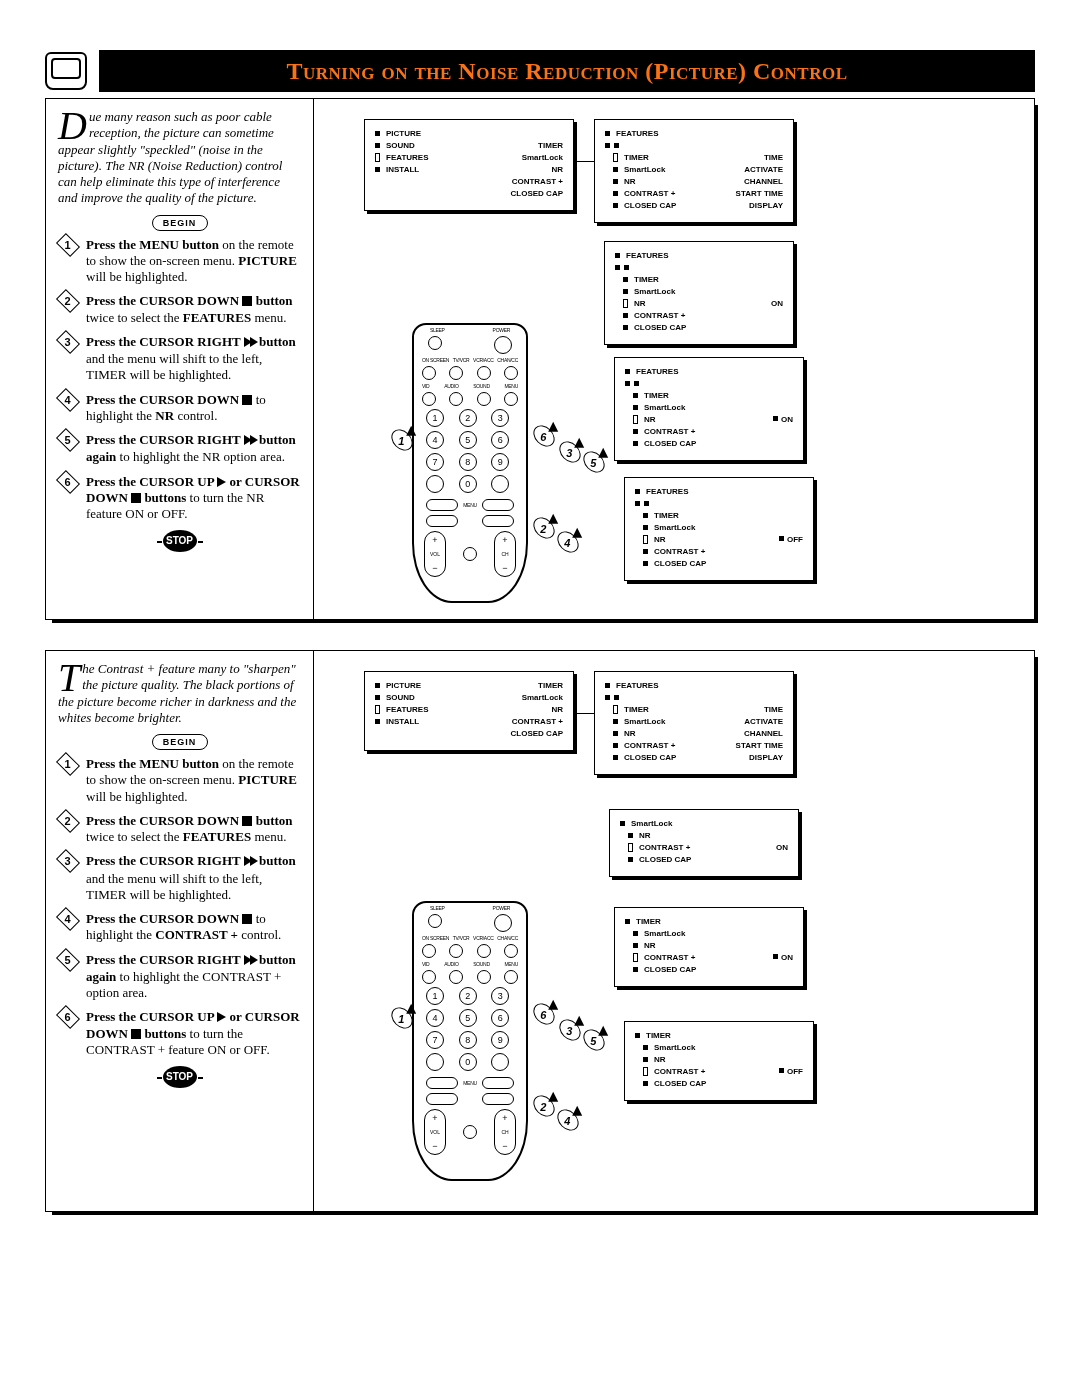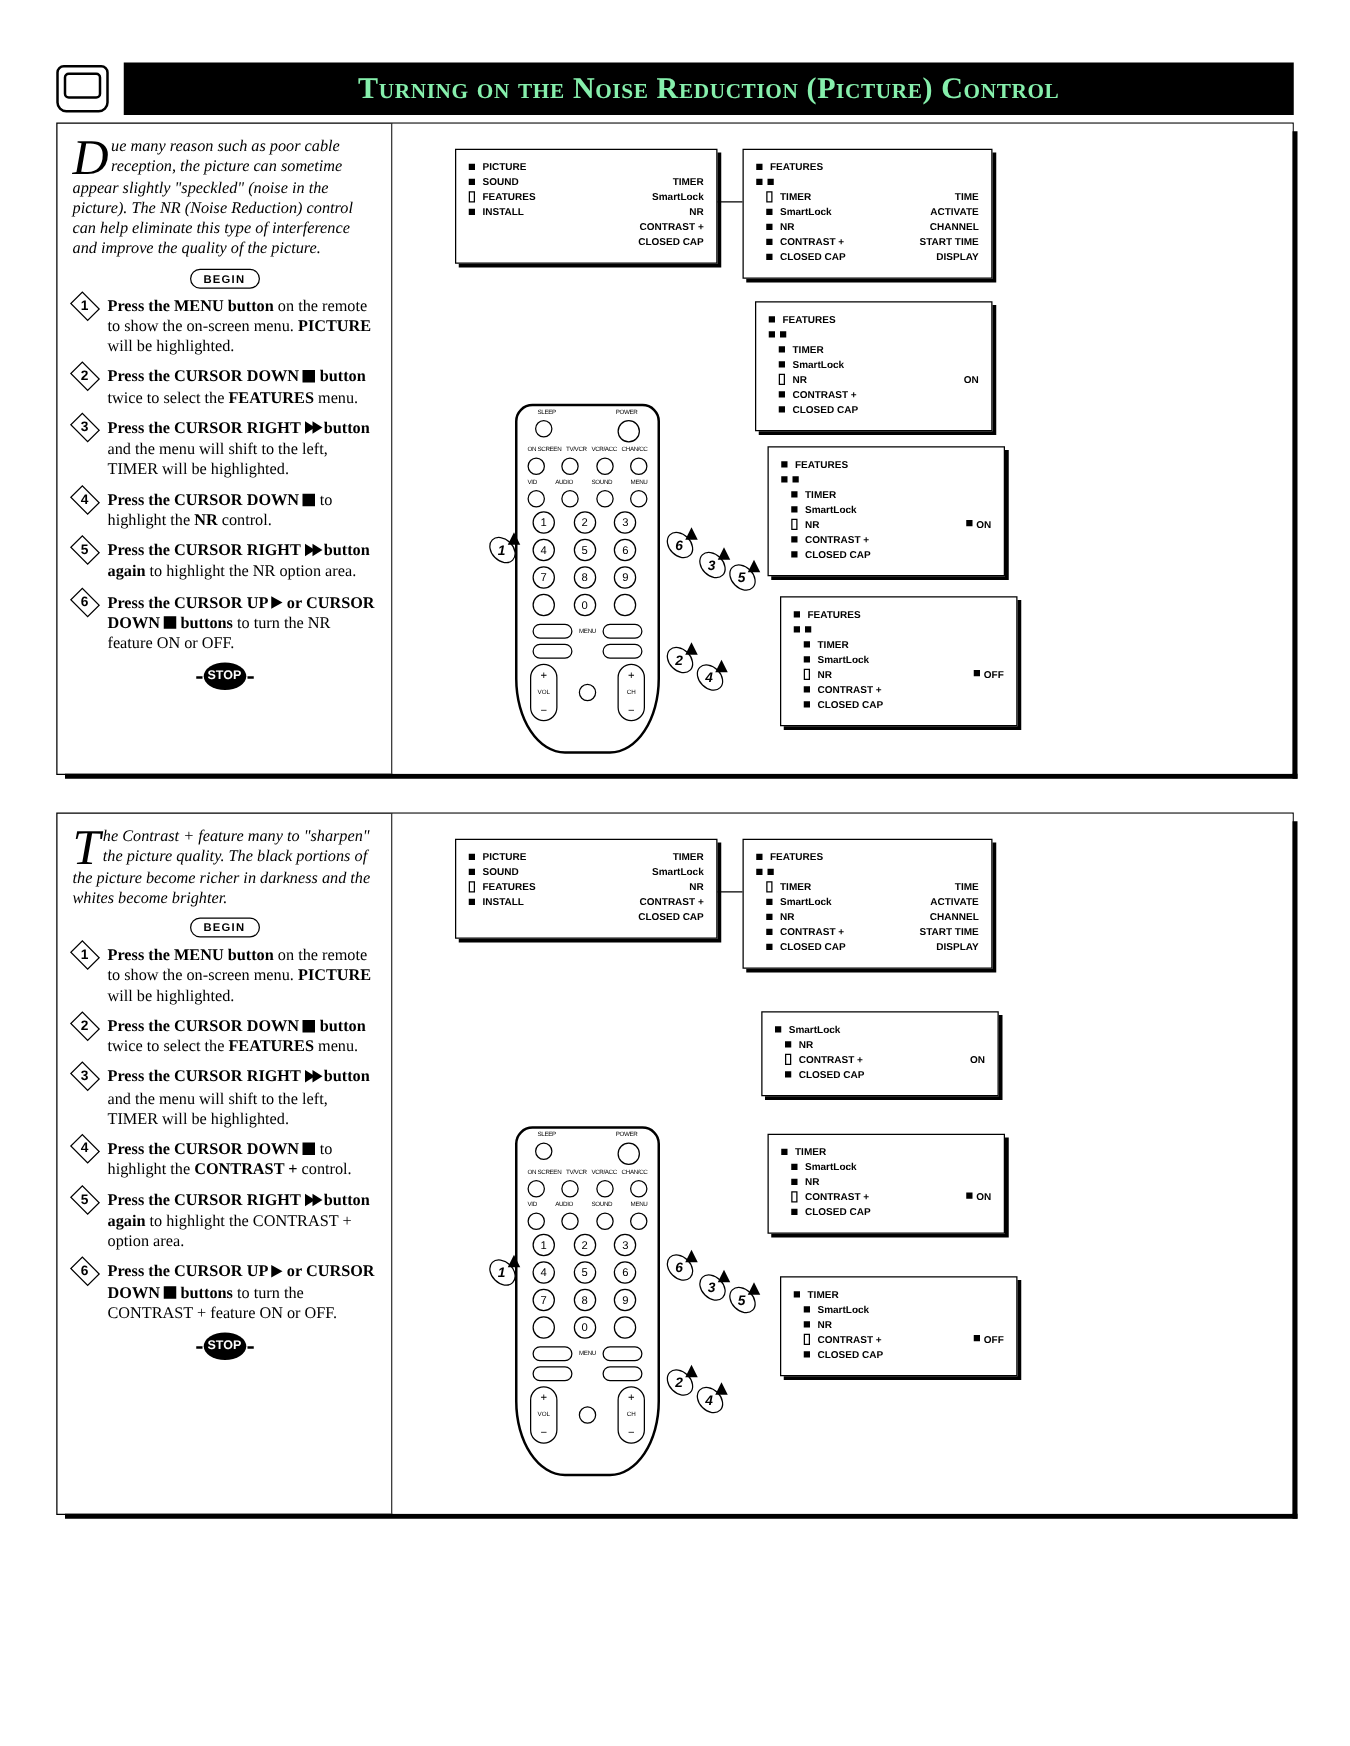--- a/index.html
+++ b/index.html
@@ -29,21 +29,21 @@
   .tv-icon::after {
     content: "";
     position: absolute;
     left: 4px; right: 4px; top: 4px; bottom: 9px;
     border: 2px solid #000;
     border-radius: 4px;
   }
   .title-text {
     flex: 1;
     background: #000;
-    color: #86efac;
+    color: #f97316;
     font-family: Georgia, serif;
     font-variant: small-caps;
     font-weight: bold;
     text-align: center;
     font-size: 24px;
     letter-spacing: 0.5px;
     padding: 6px 10px;
   }
   .content-box {
     border: 1.5px solid #000;

